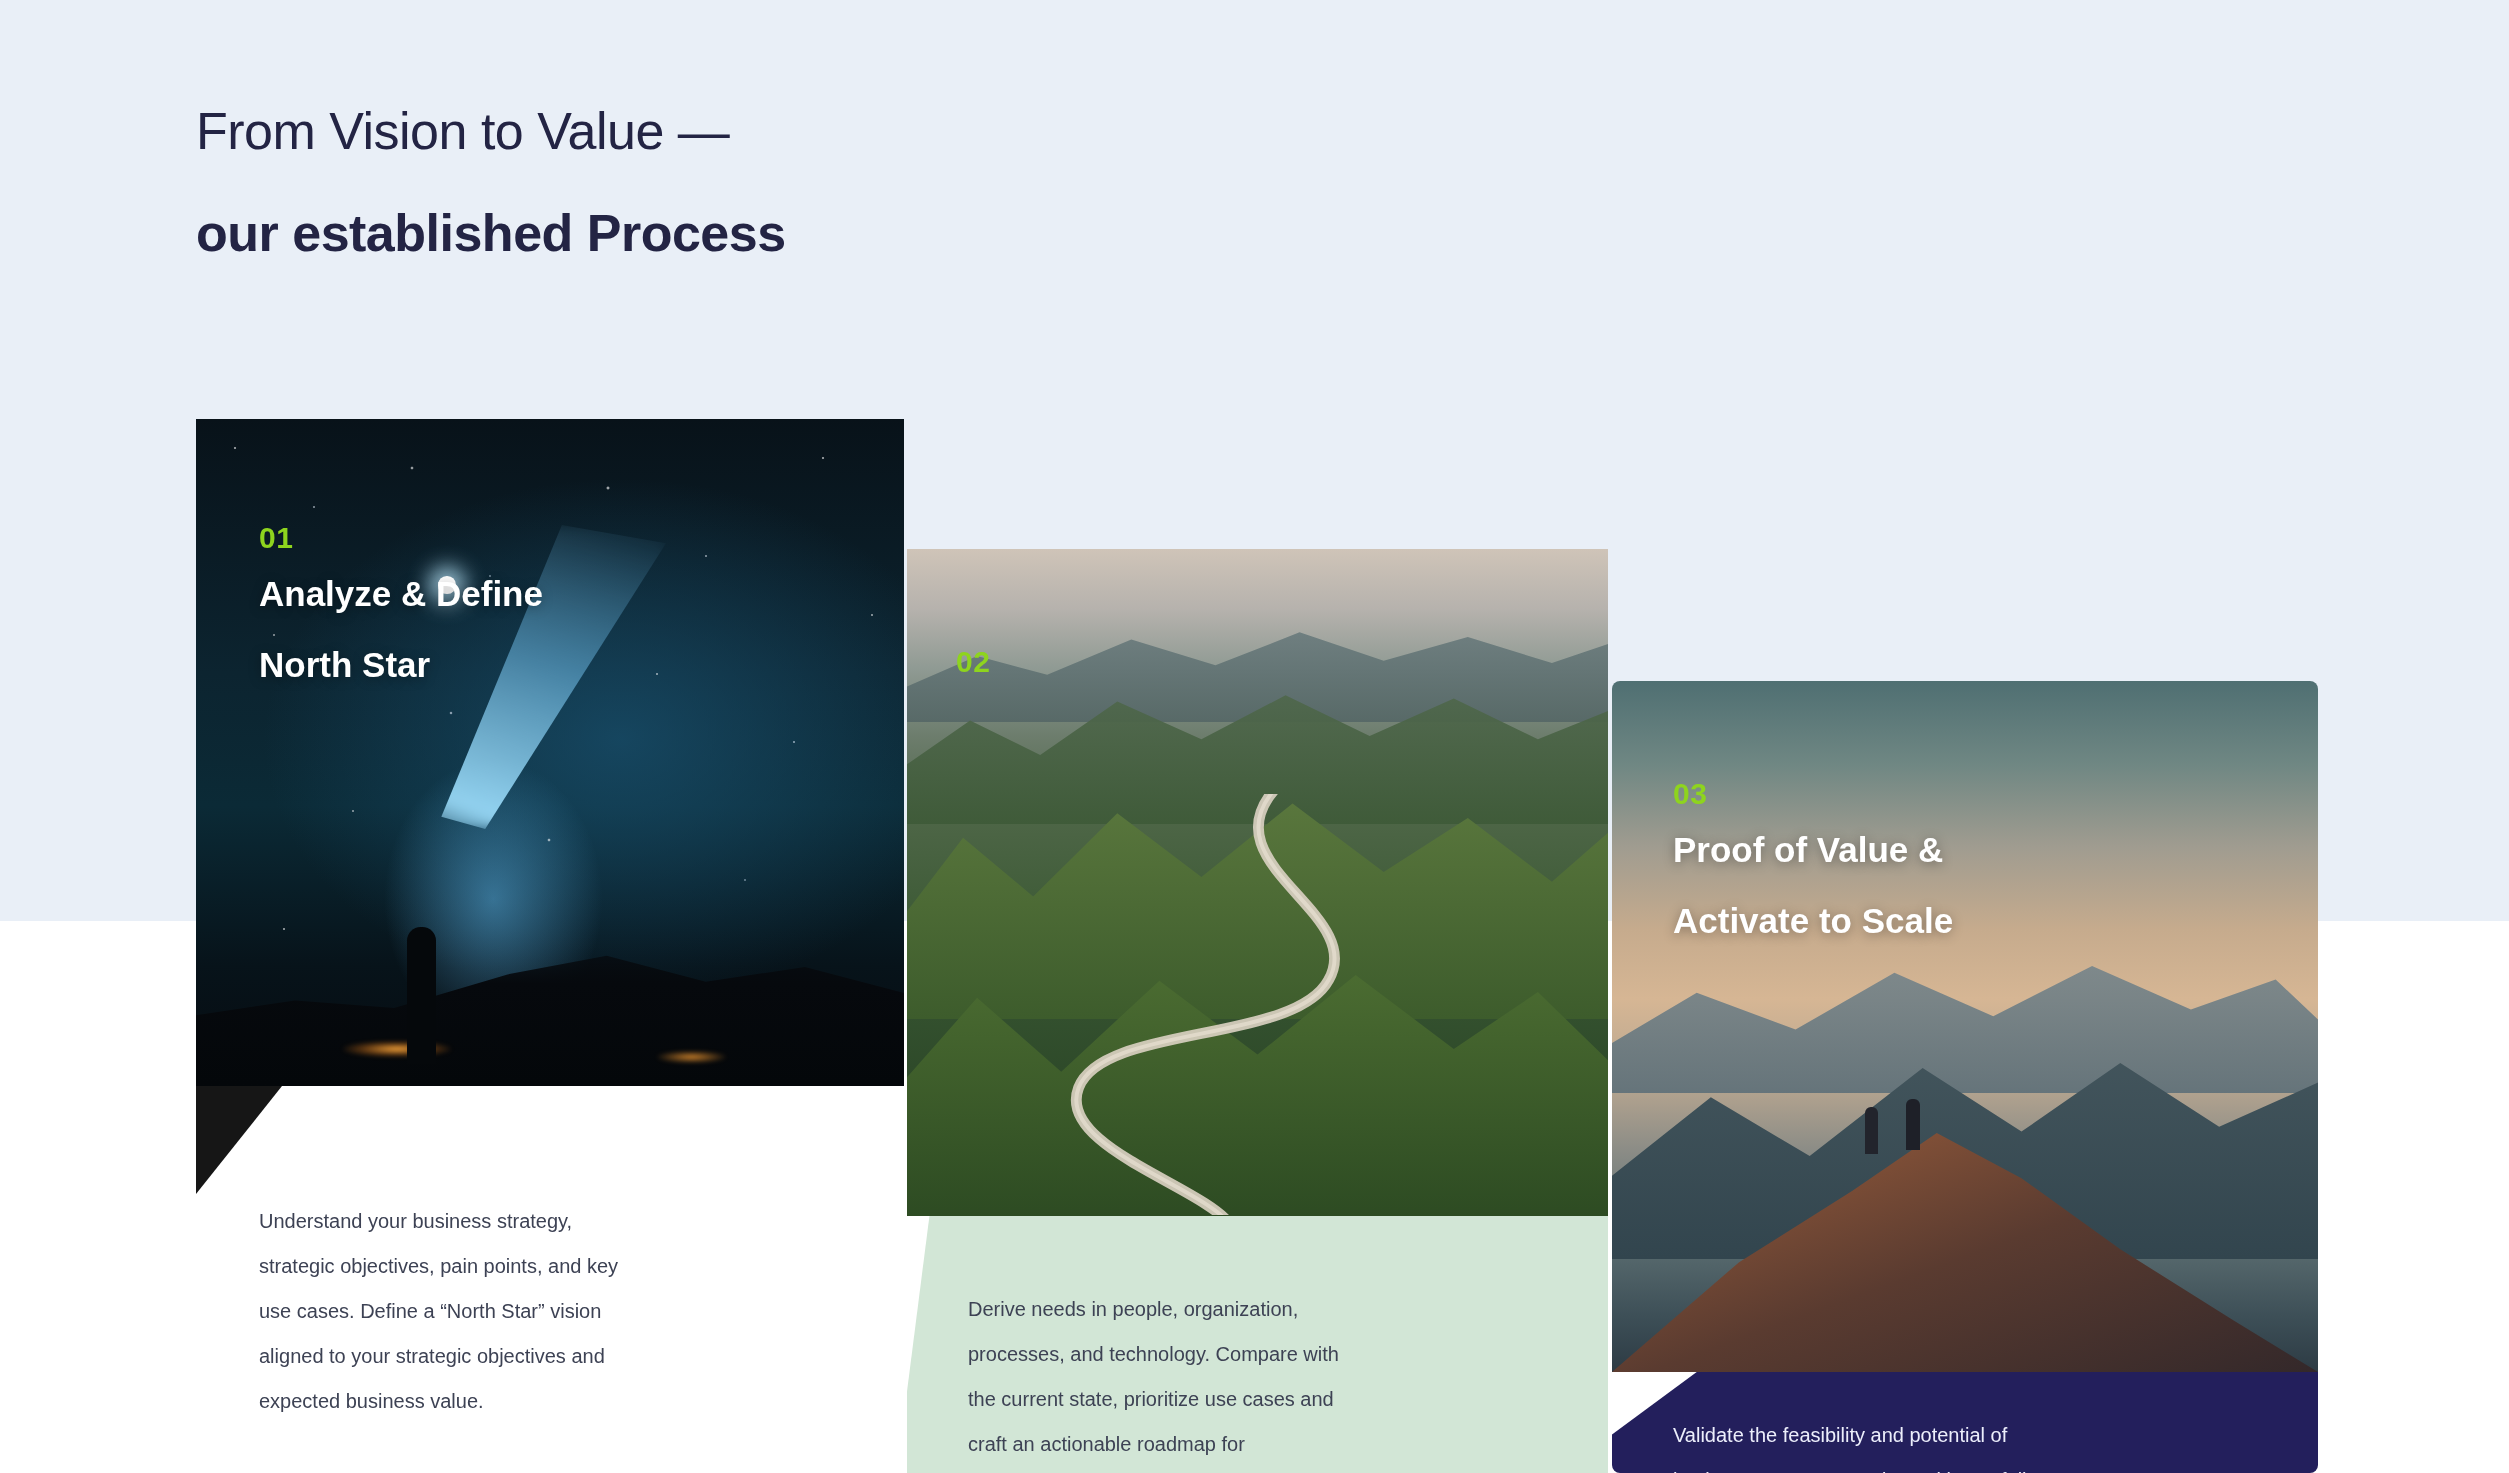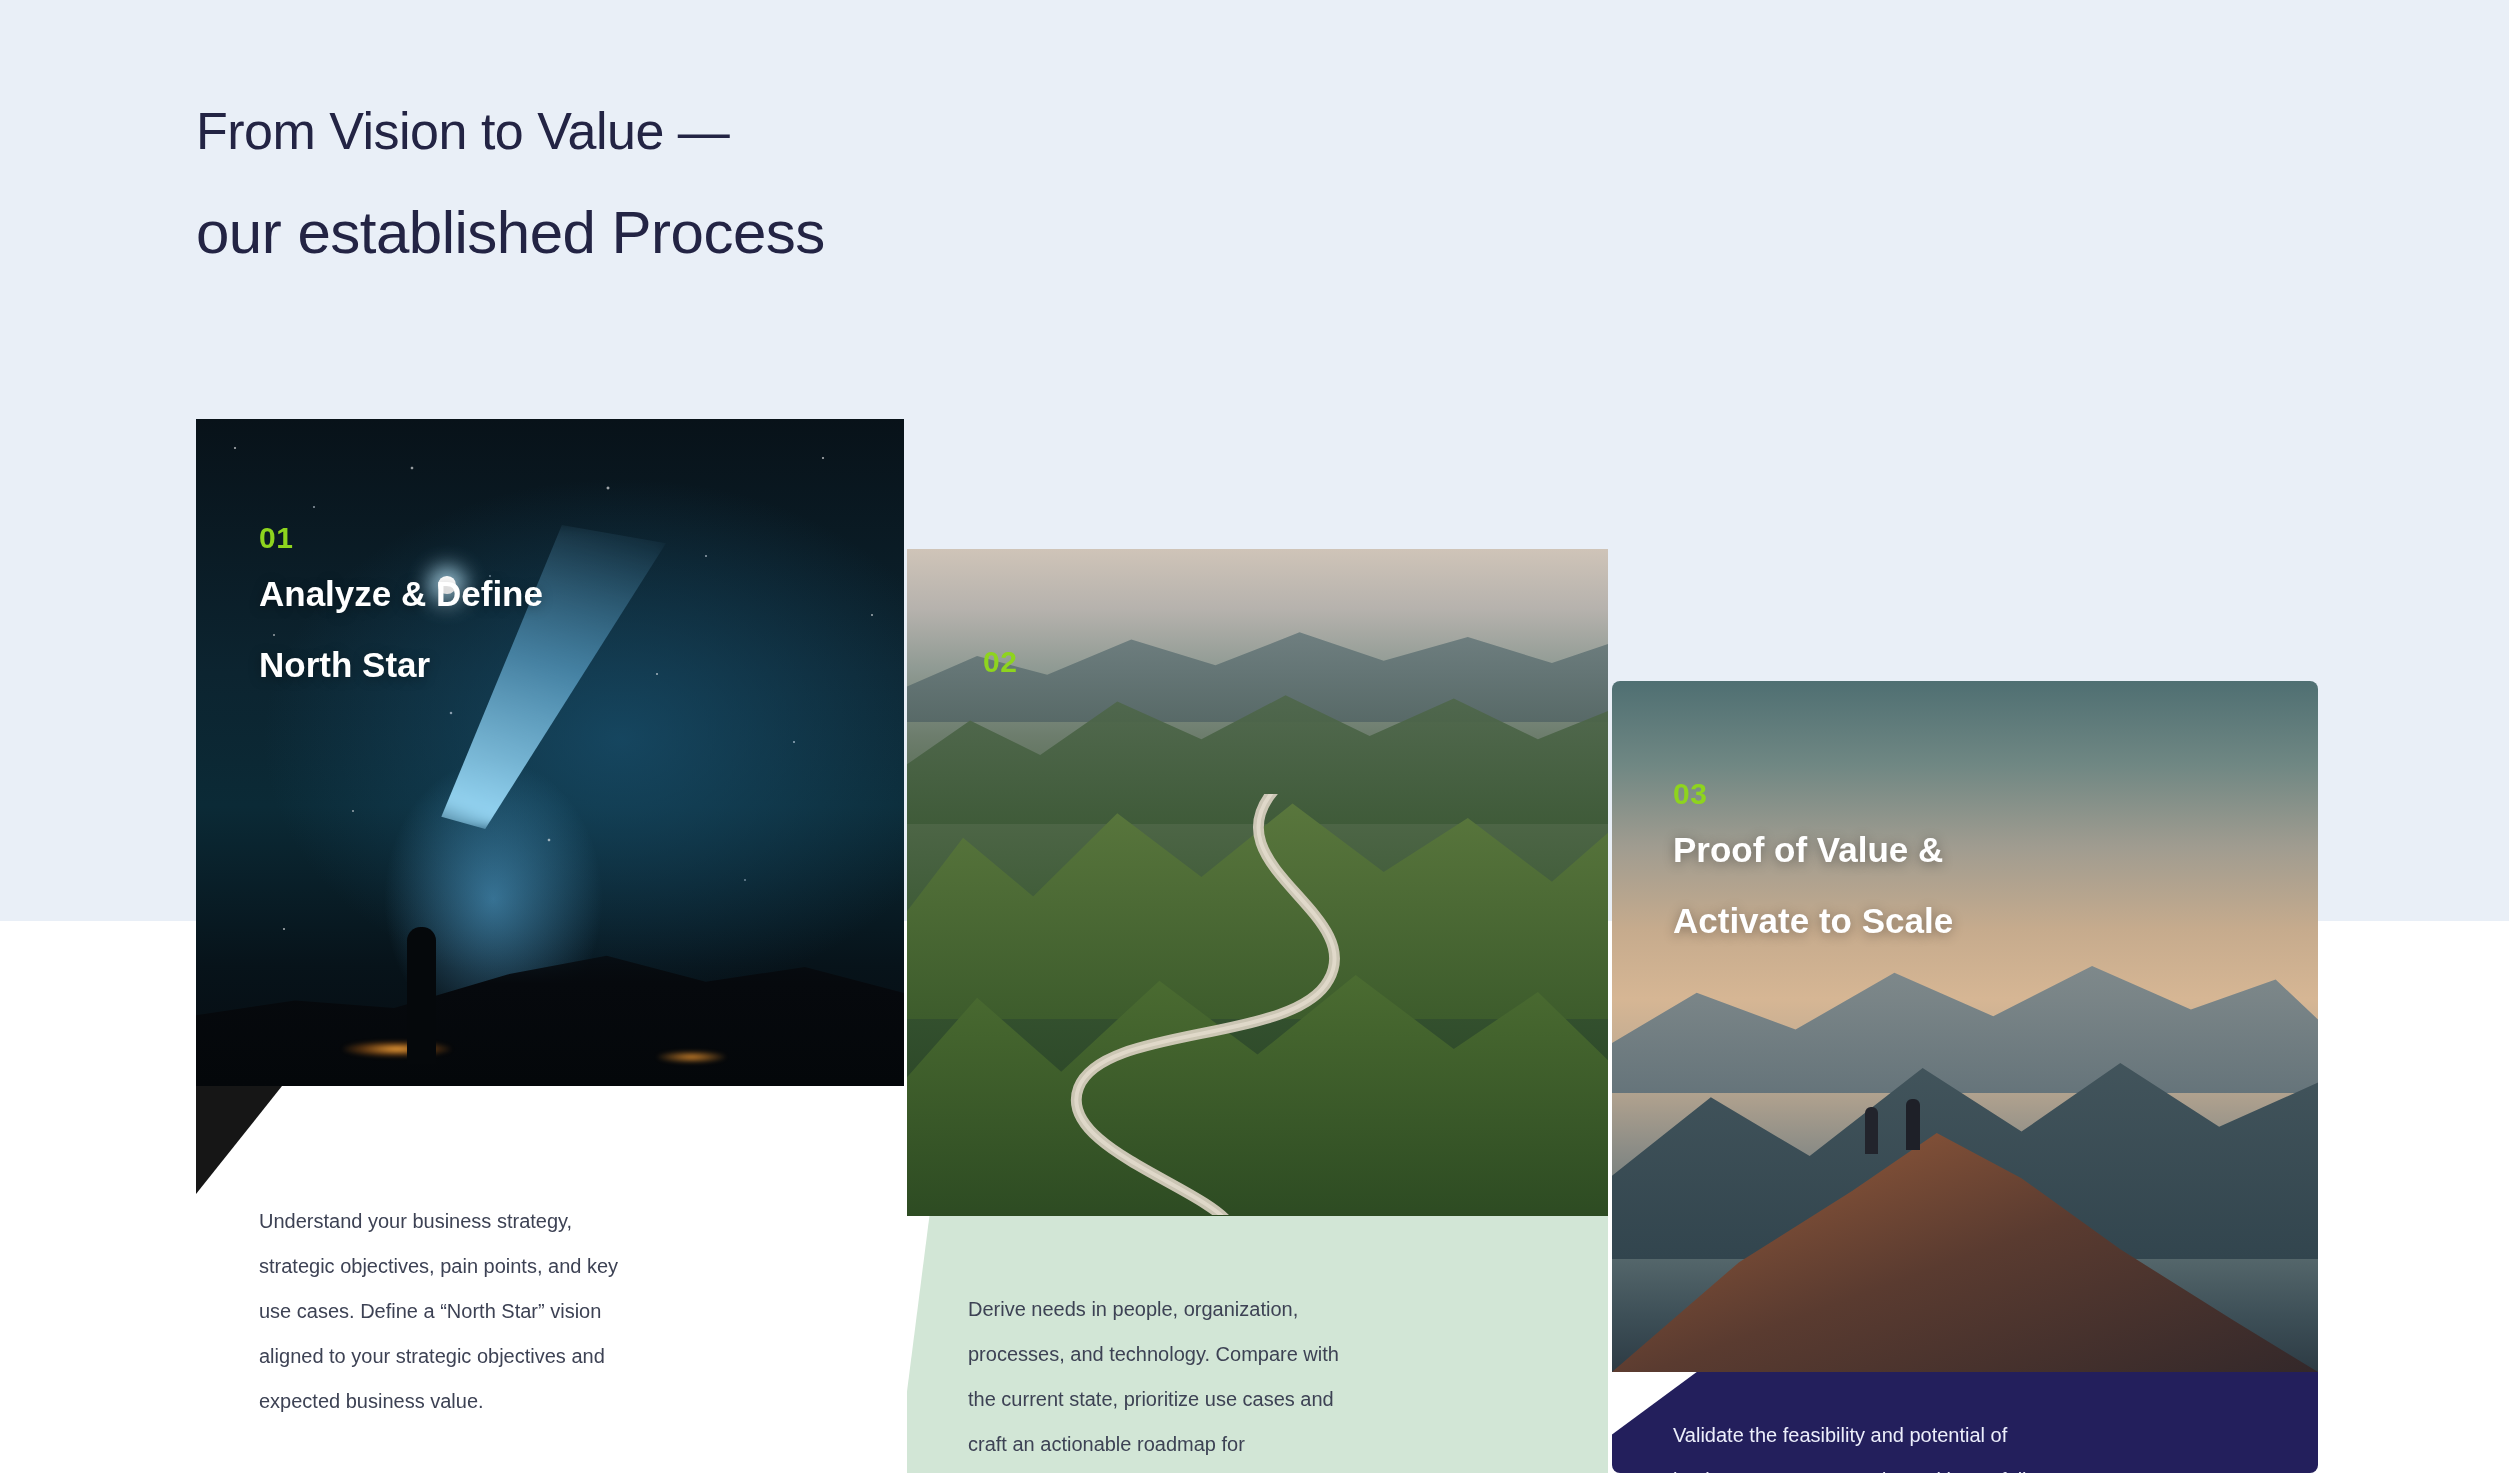--- a/index.html
+++ b/index.html
@@ -42,23 +42,23 @@
   }
   .heading .line1 {
     display: block;
     font-size: 52px;
     line-height: 102px;
     font-weight: 300;
     white-space: nowrap;
   }
   .heading .line2 {
     display: block;
-    font-size: 60px;
+    font-size: 52px;
     line-height: 102px;
-    font-weight: 400;
+    font-weight: 700;
     white-space: nowrap;
   }
 
   
   .card {
     position: absolute;
     overflow: hidden;
   }
 
   .card-media {
@@ -227,21 +227,21 @@
     clip-path: polygon(0% 56%, 8% 26%, 18% 50%, 30% 16%, 42% 42%, 55% 12%, 68% 40%, 80% 18%, 92% 44%, 100% 24%, 100% 100%, 0% 100%);
   }
   #card2 .ridge4 {
     position: absolute; left: 0; top: 392px; width: 100%; height: 284px;
     background: linear-gradient(180deg, #4f7033 0%, #2c4a22 100%);
     clip-path: polygon(0% 48%, 10% 20%, 22% 46%, 36% 14%, 50% 40%, 64% 12%, 78% 38%, 90% 18%, 100% 42%, 100% 100%, 0% 100%);
   }
   #card2 .road {
     position: absolute; left: 0; top: 245px; width: 100%; height: 421px;
   }
-  #card2 .card-num { left: 76px; top: 98px; color: #8ed41e; }
+  #card2 .card-num { left: 49px; top: 98px; color: #8ed41e; }
   #card2 .card-title { left: 61px; top: 133px; }
   #card2 .card-panel {
     top: 667px; height: 258px;
     background: #d2e6d6;
     clip-path: polygon(3.2% 0%, 100% 0%, 100% 100%, 0% 100%, 0% 68%);
   }
   #card2 .panel-text { left: 61px; top: 71px; width: 588px; color: #3d4254; }
 
   
   #card3 {

